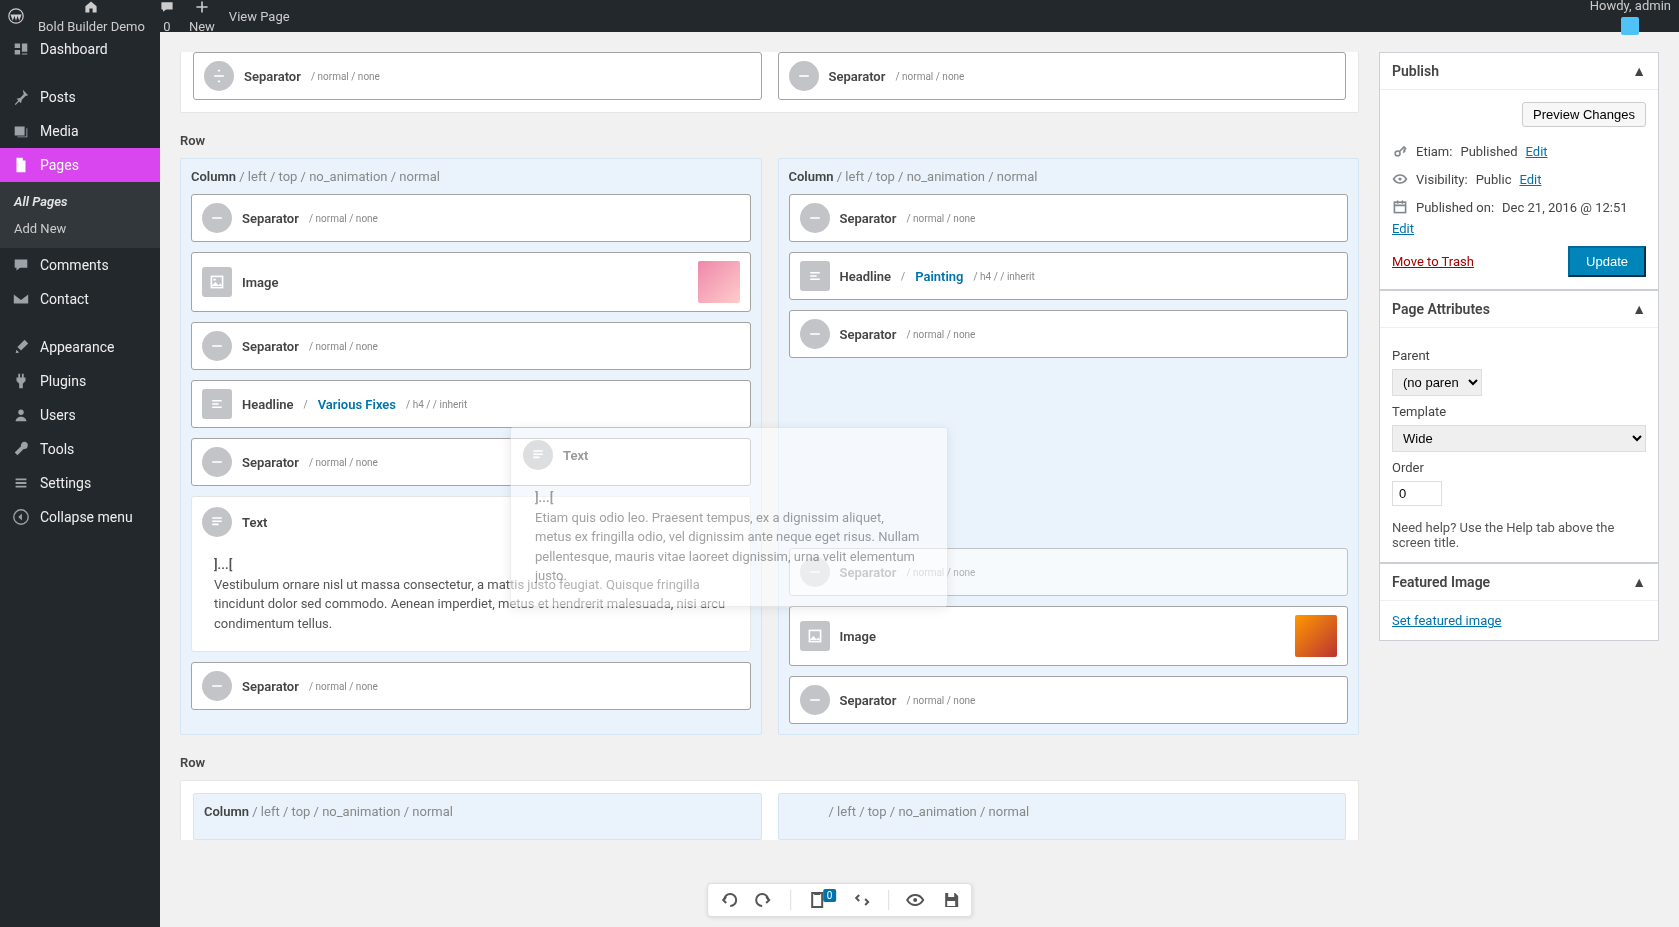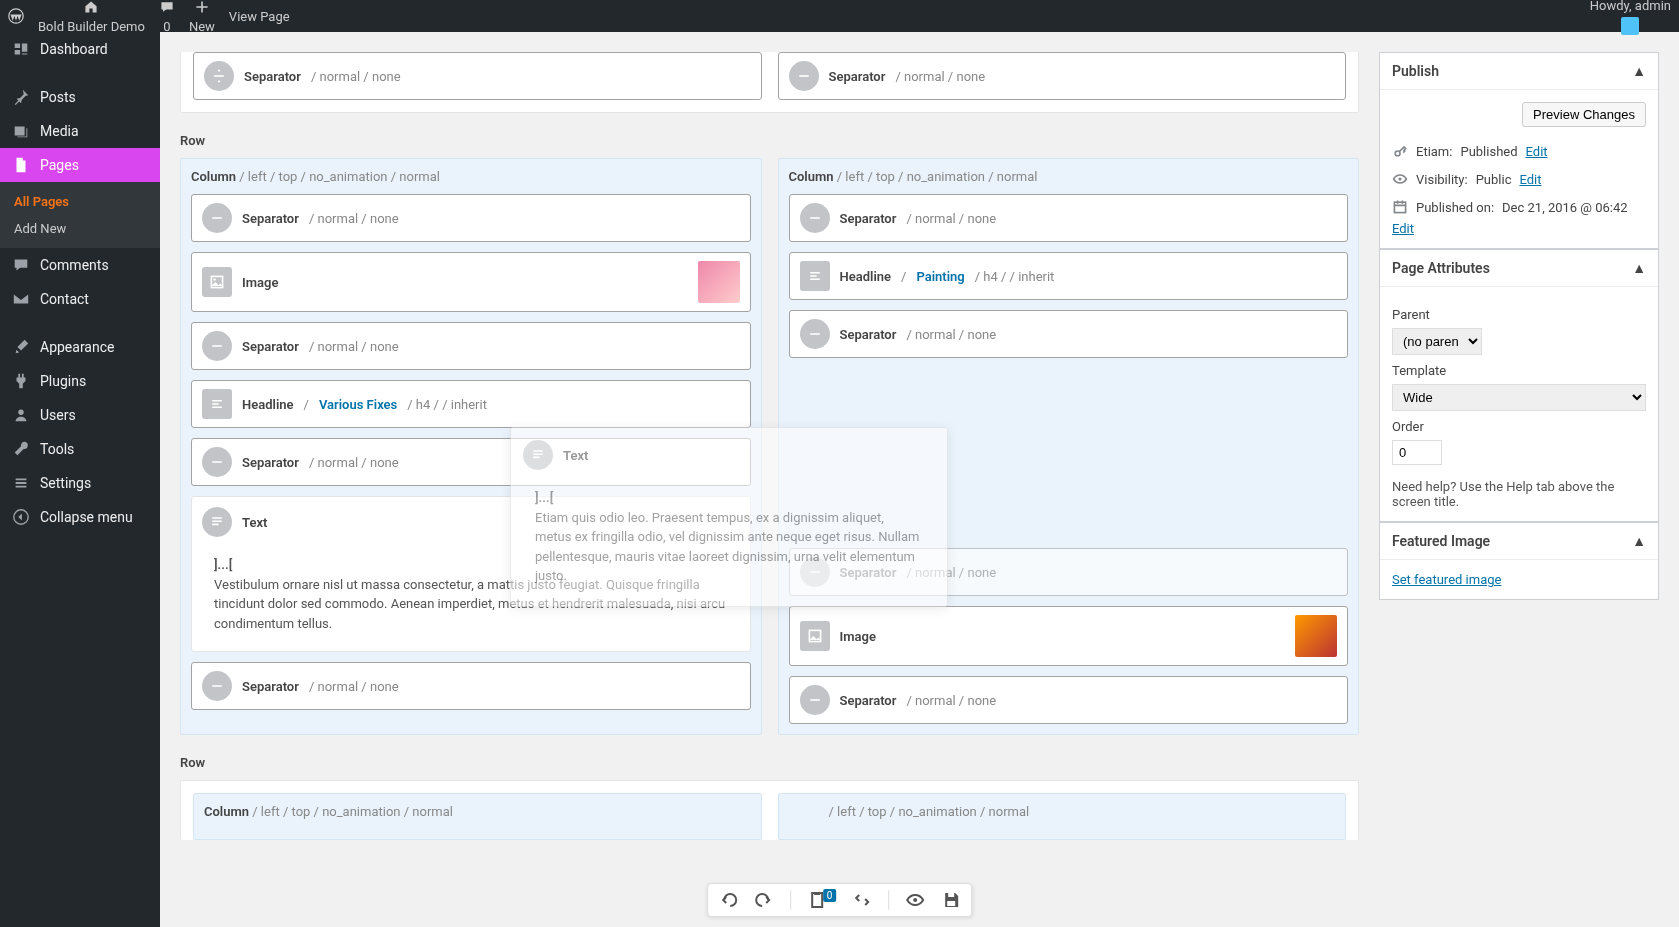--- a/index.html
+++ b/index.html
@@ -12,21 +12,21 @@
 
 .layout { display: flex; min-height: calc(100vh - 32px); }
 .sidebar { width: 160px; background: #23282d; color: #eee; flex-shrink: 0; }
 .sidebar-item { display: flex; align-items: center; gap: 10px; padding: 8px 12px; color: #eee; cursor: pointer; font-size: 14px; }
 .sidebar-item.active { background: #d946ef; color: #fff; position: relative; }
 .sidebar-item.active::after { content: ""; position: absolute; right: -8px; top: 50%; transform: translateY(-50%); border: 8px solid transparent; border-right-color: #f1f1f1; }
 .sidebar-item svg { width: 18px; height: 18px; fill: #9ca2a7; }
 .sidebar-item.active svg { fill: #fff; }
 .sidebar-sub { background: #32373c; padding: 6px 0; }
 .sidebar-sub a { display: block; padding: 6px 14px; color: #ccc; font-size: 13px; text-decoration: none; cursor: pointer; }
-.sidebar-sub a.active { color: #f97316; font-weight: 600; }
+.sidebar-sub a.active { color: #e5e5e5; font-weight: 600; font-style: italic; }
 
 .main { flex: 1; padding: 20px; display: flex; gap: 20px; }
 .content { flex: 1; }
 .right-panel { width: 280px; flex-shrink: 0; }
 
 .metabox { background: #fff; border: 1px solid #ccd0d4; }
 .metabox-header { padding: 10px 12px; border-bottom: 1px solid #eee; display: flex; justify-content: space-between; align-items: center; font-weight: 600; font-size: 14px; }
 .metabox-body { padding: 12px; }
 .metabox .toggle { cursor: pointer; }
 
@@ -50,21 +50,21 @@
 .column { flex: 1; background: #eaf3fb; border: 1px solid #d4e5f4; border-radius: 2px; padding: 10px; }
 .col-header { font-size: 13px; margin-bottom: 10px; }
 .col-header strong { font-weight: 600; }
 .col-header .meta { color: #888; }
 .element { background: #fff; border: 1px solid #a3a3a3; border-radius: 3px; padding: 8px 10px; margin-bottom: 10px; display: flex; align-items: center; gap: 10px; }
 .element:last-child { margin-bottom: 0; }
 .el-icon { width: 30px; height: 30px; background: #c3c4c7; border-radius: 50%; display: flex; align-items: center; justify-content: center; flex-shrink: 0; }
 .el-icon.box { border-radius: 3px; }
 .el-icon svg { width: 16px; height: 16px; fill: #fff; }
 .el-label { font-weight: 600; font-size: 13px; }
-.el-meta { color: #888; font-size: 13px; }
+.el-meta { color: #888; font-size: 10px; }
 .el-link { color: #0073aa; font-weight: 600; }
 .text-element { background: #fff; border: 1px solid #e5e5e5; border-radius: 3px; padding: 10px; margin-bottom: 10px; }
 .text-element-head { display: flex; align-items: center; gap: 10px; margin-bottom: 10px; }
 .text-body { padding: 8px 12px; font-size: 13px; color: #555; line-height: 1.5; }
 .text-body .dots { font-weight: 600; }
 .thumb { width: 42px; height: 42px; background: linear-gradient(135deg,#e8a,#fcc); border-radius: 2px; margin-left: auto; }
 .thumb.alt { background: linear-gradient(135deg,#f90,#b33); }
 
 .dragging { position: absolute; background: #fff; border: 1px solid #ddd; border-radius: 3px; opacity: 0.55; box-shadow: 0 2px 12px rgba(0,0,0,0.15); }
 
@@ -411,23 +411,27 @@
               <span>Visibility:</span> 
               <span>Public</span> 
               <a class="link">Edit</a>
             </div>
           <div class="publish-row">
               <svg viewBox="0 0 20 20">
                 <rect x="3" y="4" width="14" height="13" fill="none" stroke="#82878c" stroke-width="2"></rect>
                 <path d="M3 8h14M7 2v4M13 2v4" stroke="#82878c" stroke-width="2"></path>
               </svg>
               <span>Published on:</span> 
-              <span>Dec 21, 2016 @ 06:42</span>
+              <span>Dec 21, 2016 @ 12:51</span>
             </div>
           <div><a class="link">Edit</a></div>
+          <div class="publish-actions">
+            <a class="link-red">Move to Trash</a>
+            <button class="btn-primary">Update</button>
+          </div>
         </div>
       </div>
 
       <div class="metabox">
         <div class="metabox-header">
             <span>Page Attributes</span>
             <span class="toggle">▲</span>
           </div>
         <div class="metabox-body">
           <label class="attr-label">Parent</label>

